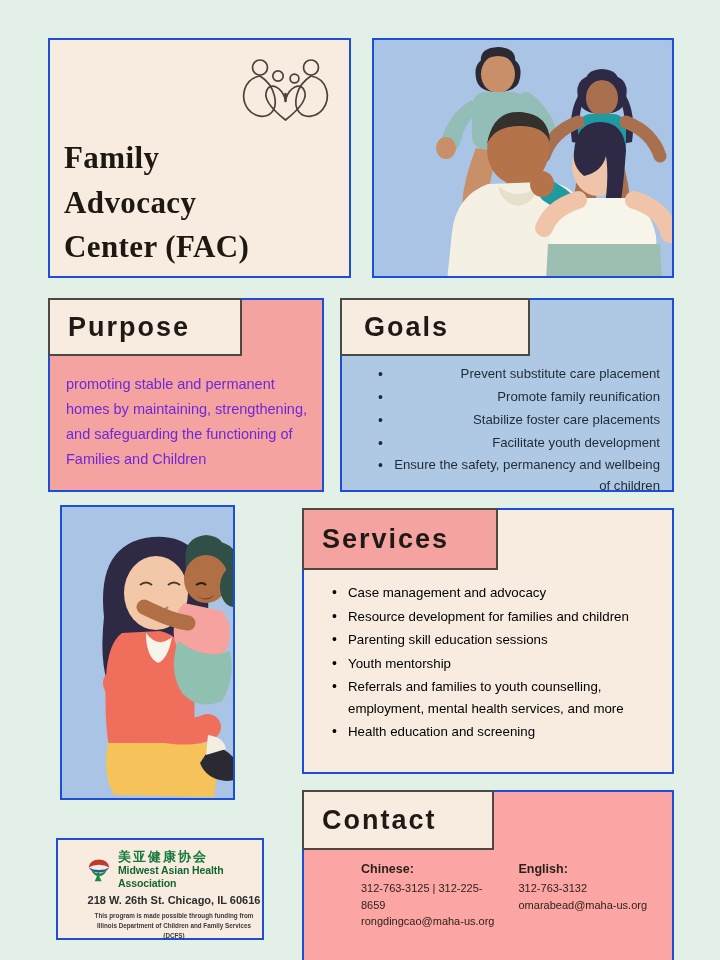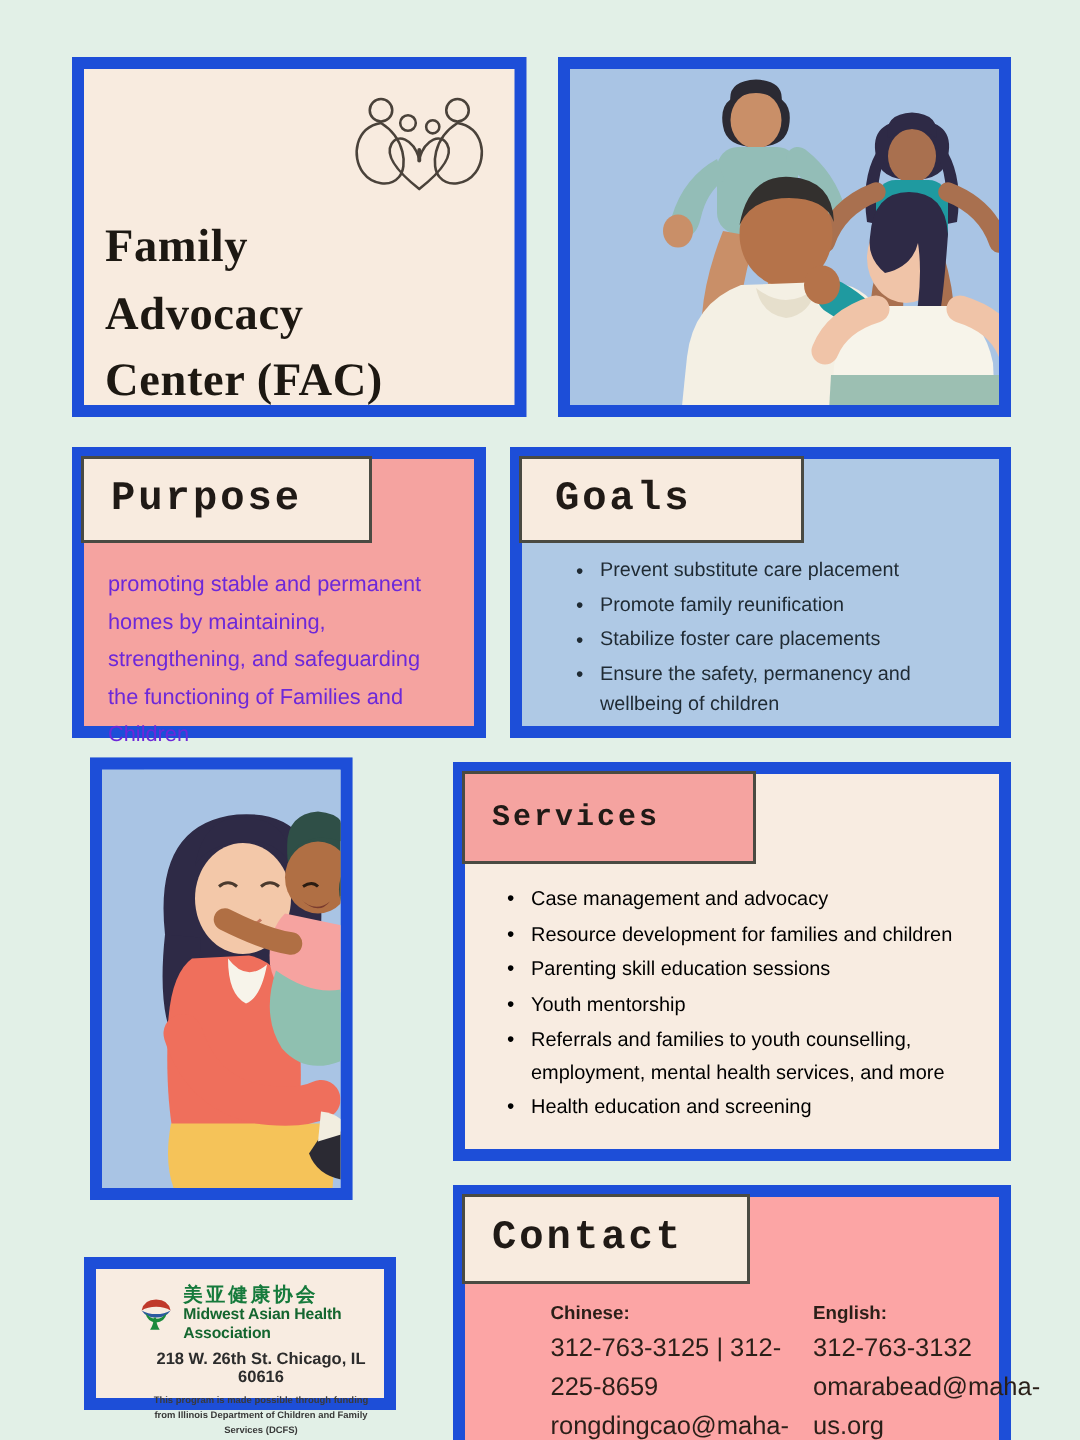--- a/index.html
+++ b/index.html
@@ -12,24 +12,24 @@
     overflow: hidden;
     position: relative;
   }
 
   .poster {
     position: absolute;
     inset: 0;
   }
 
   
-  .block { position: absolute; border: 8px solid #1d4ed8; padding-left: 28px; }
+  .block { position: absolute; border: 2px solid #1d4ed8; padding-left: 28px; }
 
   .serif-head {
-    font-family: Liberation Mono, monospace;
+    font-family: Liberation Sans, sans-serif;
     font-weight: 700;
     color: #201a16;
     letter-spacing: 2px;
   }
 
   
   #title-card {
     left: 48px; top: 38px; width: 303px; height: 240px;
     background: #f8ebdf;
   }
@@ -75,20 +75,21 @@
     left: 16px; top: 72px; right: 14px;
     font-size: 14.5px;
     line-height: 1.72;
     color: #6d28d9;
   }
 
   
   #goals-card {
     left: 340px; top: 298px; width: 334px; height: 194px;
     background: #afc9e5;
+    text-align: right;
   }
   #goals-tab { width: 190px; height: 58px; background: #f8ebdf; }
   #goals-tab span { padding-left: 22px; font-size: 27px; }
 
   ul.bullets {
     position: absolute;
     list-style: none;
   }
   ul.bullets li {
     position: relative;
@@ -114,21 +115,21 @@
     background: #a9c4e4;
     overflow: hidden;
   }
 
   
   #services-card {
     left: 302px; top: 508px; width: 372px; height: 266px;
     background: #f8ece1;
   }
   #services-tab { width: 196px; height: 62px; background: #f5a3a0; }
-  #services-tab span { padding-left: 18px; font-size: 20px; }
+  #services-tab span { padding-left: 18px; font-size: 27px; }
 
   #services-list {
     left: 28px; top: 72px; right: 16px;
     font-size: 13.3px;
     line-height: 1.62;
     color: #000000;
   }
 
   
   #contact-card {
@@ -146,21 +147,21 @@
     margin-left: 41px;
   }
   .contact-col { flex: 1; }
   .contact-label {
     font-weight: 700;
     font-size: 12.5px;
     color: #2a1f18;
     margin-bottom: 4px;
   }
   .contact-line {
-    font-size: 17px;
+    font-size: 11px;
     line-height: 1.52;
     color: #2a1f18;
   }
 
   
   #logo-card {
     left: 56px; top: 838px; width: 208px; height: 102px;
     background: #f8ece1;
   }
   #logo-row {
@@ -267,20 +268,21 @@
   </div>
 
   <div class="block" id="goals-card">
     <div class="head-tab" id="goals-tab">
       <span class="serif-head">Goals</span>
     </div>
     <ul class="bullets" id="goals-list">
         <li>Prevent substitute care placement</li>
         <li>Promote family reunification</li>
         <li>Stabilize foster care placements</li>
+        <li>Facilitate youth development</li>
         <li>Ensure the safety, permanency and wellbeing of children</li>
       </ul>
   </div>
 
   <div class="block" id="mother-photo">
     <svg viewBox="0 0 175 295" width="175" height="295" preserveAspectRatio="xMidYMid slice">
       <rect width="175" height="295" fill="#a9c4e4"></rect>
 
       <path d="M14 110 q-8 -74 48 -80 q54 -4 56 58 q2 40 -12 54 l-76 4Z" fill="#2e2a46"></path>
       <path d="M14 110 q-6 56 10 78 l26 -6 q-16 -30 -12 -70Z" fill="#2e2a46"></path>

